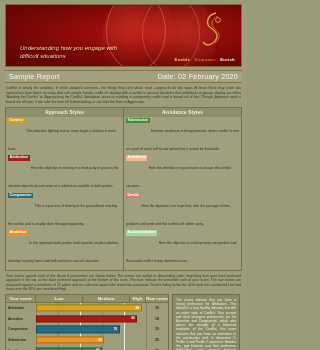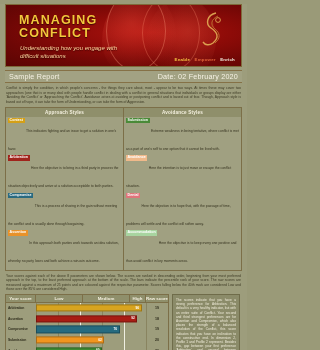--- a/index.html
+++ b/index.html
@@ -174,24 +174,20 @@
 <body>
 
 <div id="page">
 
   <div class="hero">
     <div class="face a"></div>
     <div class="face b"></div>
     <div class="facearc c1"></div>
     <div class="facearc c2"></div>
 
-    <div class="hero-title">
-      <span>MANAGING</span>
-      <span class="l2">CONFLICT</span>
-    </div>
     <div class="hero-sub">Understanding how you engage with difficult situations</div>
 
     <svg class="brand-mark" viewBox="0 0 30 38">
       <path d="M18 3 C9 5, 7 14, 13 18 C19 22, 22 27, 15 33 C11 36, 7 35, 5 32" fill="none" stroke="#e8b85a" stroke-width="1.4" opacity="0.85"></path>
       <path d="M20 6 C13 9, 12 15, 17 19 C22 23, 23 28, 17 33" fill="none" stroke="#c9913c" stroke-width="1" opacity="0.7"></path>
       <circle cx="20" cy="10" r="2.4" fill="none" stroke="#e8b85a" stroke-width="1" opacity="0.8"></circle>
     </svg>
 
     <div class="brand-words">
       <span class="bw1">Enable</span>

